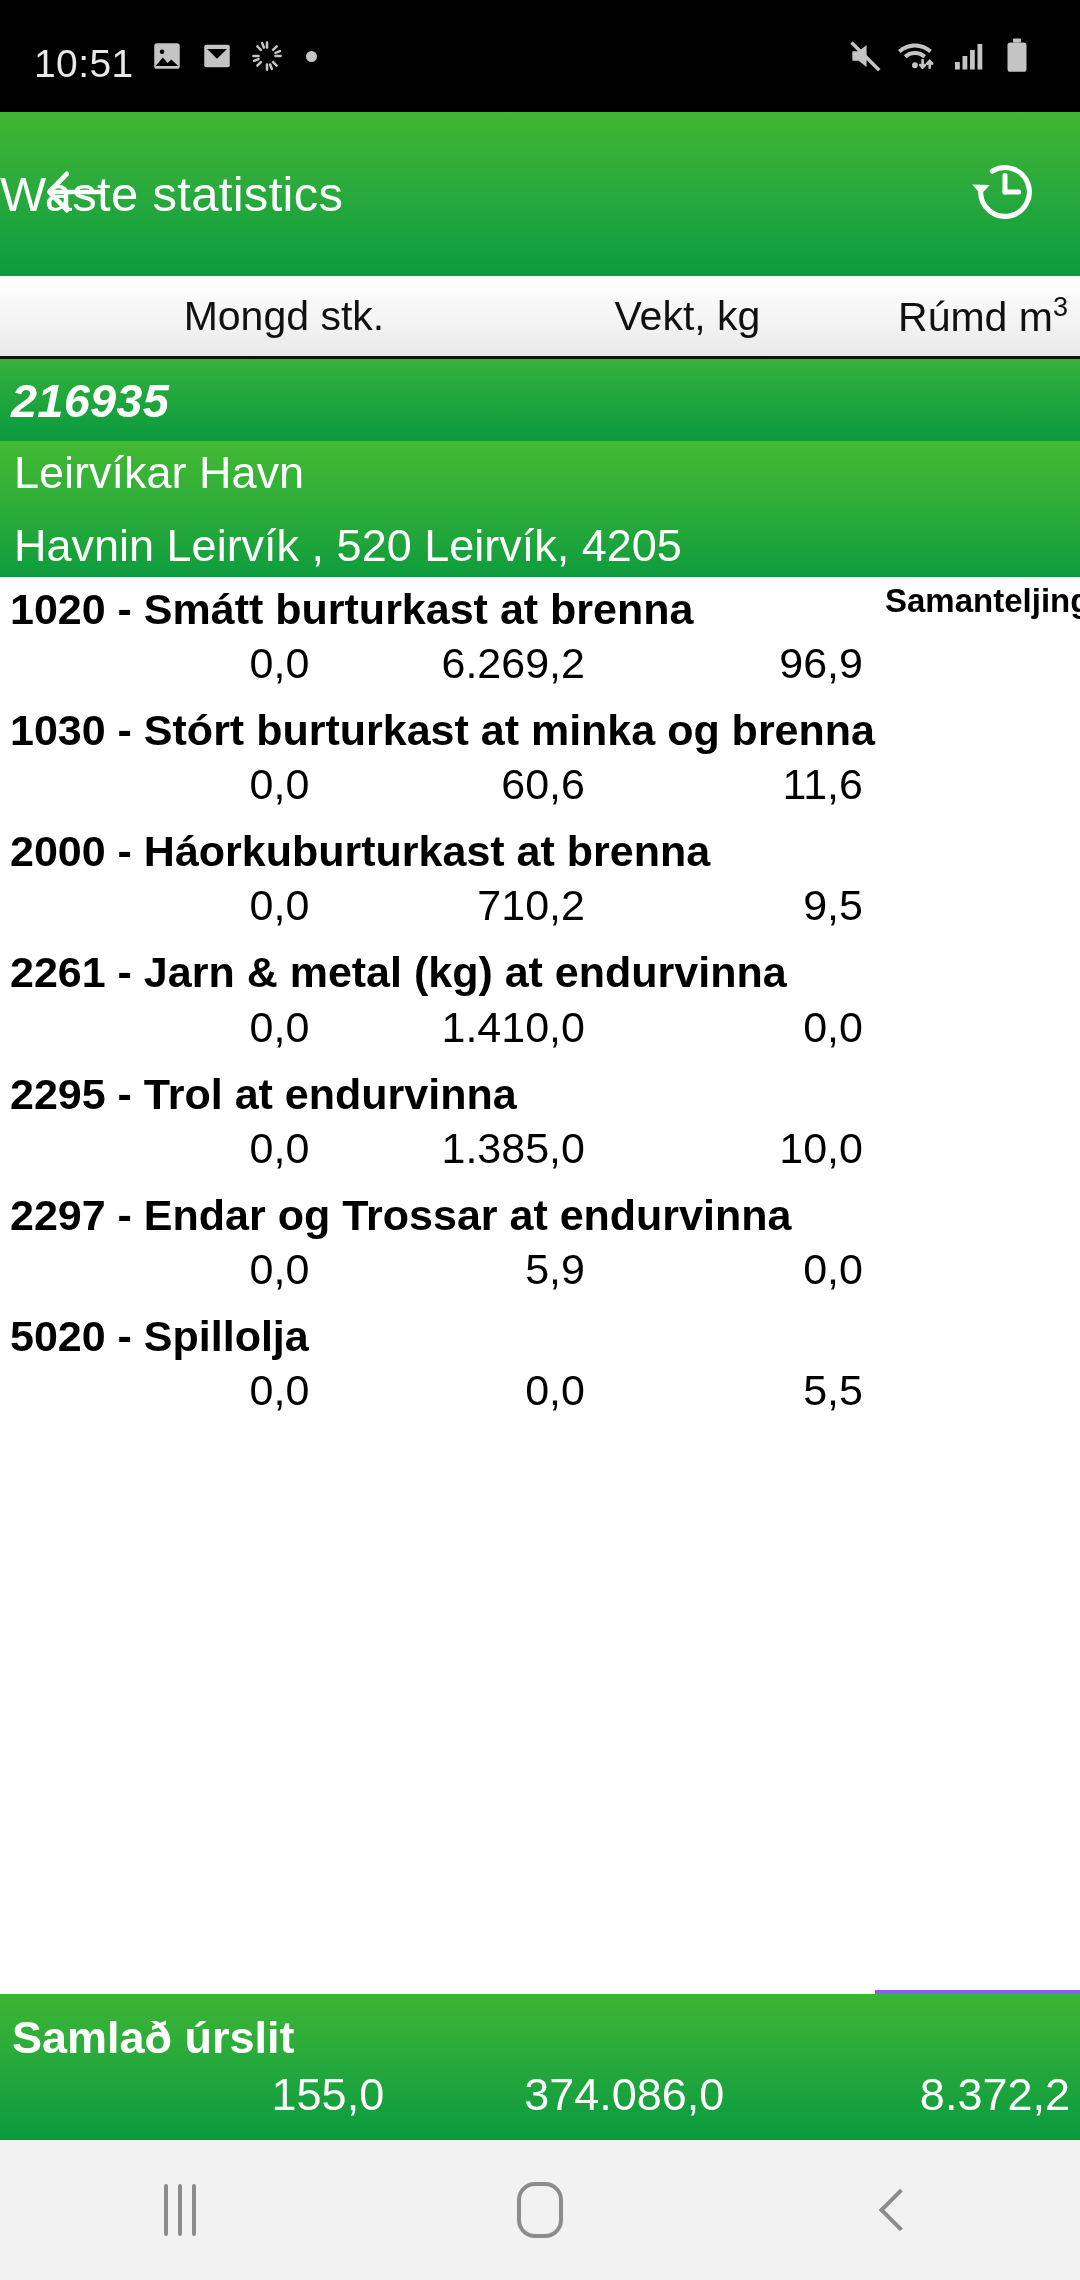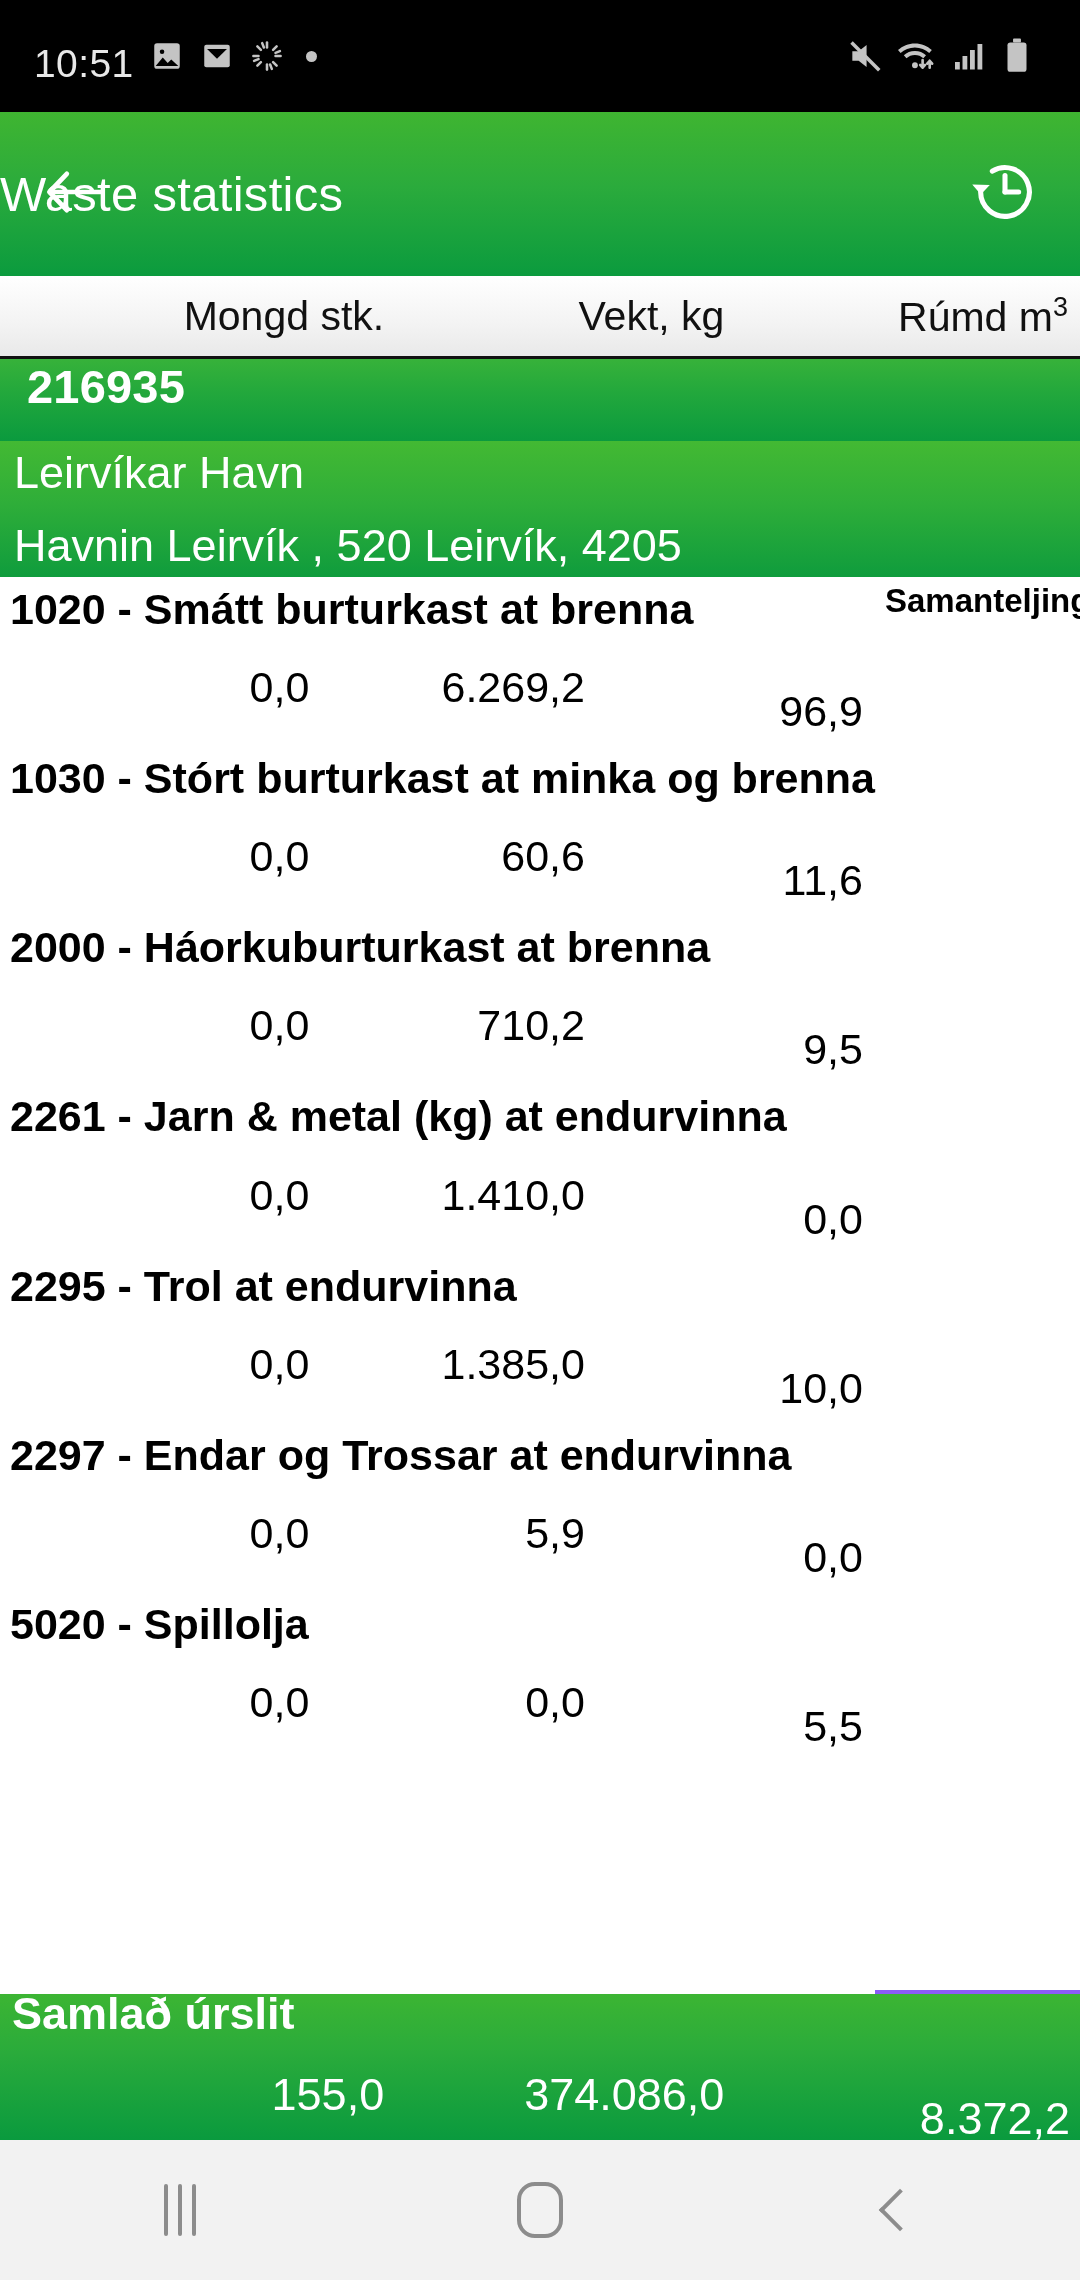--- a/index.html
+++ b/index.html
@@ -34,35 +34,35 @@
     position:absolute; left:0; right:0; text-align:left;
     color:#ffffff; font-size:49px; font-weight:400; letter-spacing:0.3px;
     pointer-events:none;
   }
   .appbar-action { margin-left:auto; width:150px; display:flex; align-items:center; justify-content:center; z-index:2; cursor:pointer; }
 
   
   .colheader {
     flex:0 0 83px; height:83px;
     background:linear-gradient(180deg,#ffffff 0%, #f3f3f3 60%, #e9e9e9 100%);
-    display:flex; align-items:center; border-bottom:3px solid #111;
+    display:flex; align-items:center; border-bottom:3px solid #111;gap:36px;
   }
   .colheader .ch {
     font-size:41px; color:#111; text-align:right; padding-right:10px; white-space:nowrap;
   }
   .ch.c1 { flex:0 0 calc(36.5%); }
   .ch.c2 { flex:0 0 calc(31.5%); }
   .ch.c3 { flex:1; padding-right:12px; }
   .sup { font-size:27px; vertical-align:super; }
 
   
   .idblock {
     flex:0 0 82px; height:82px;
     background:linear-gradient(180deg,#37b23a 0%, #23a83c 40%, #0a9a3e 100%);
-    display:flex; align-items:flex-start; padding-left:27px;
+    display:flex; align-items:center; padding-left:11px;font-style:italic;
   }
   .idblock span { color:#fff; font-size:47px; font-weight:bold; letter-spacing:0.2px; }
 
   
   .locblock {
     flex:0 0 136px; height:136px;
     background:linear-gradient(180deg,#43b933 0%, #2fae39 45%, #0f9c3d 100%);
     display:flex; flex-direction:column; justify-content:center; padding-left:14px; gap:20px;
   }
   .locblock div { color:#fff; font-size:45px; line-height:1.18; font-weight:400; }
@@ -71,21 +71,21 @@
   .tablebody { flex:1 1 auto; background:#fff; overflow:hidden; display:flex; flex-direction:row; }
   .wrow { display:flex; flex-direction:column; }
   .wrow-label {
     font-size:43px; font-weight:bold; color:#000; padding:8px 0 6px 10px;
     line-height:1.12; white-space:nowrap;
   }
   .wrow-values { display:flex; align-items:center; padding-bottom:10px; }
   .wrow-values .v { font-size:43px; color:#000; text-align:right; padding-right:10px; white-space:nowrap; }
   .v.c1 { flex:0 0 36.5%; }
   .v.c2 { flex:0 0 31.5%; }
-  .v.c3 { flex:1; padding-right:12px;margin-top:48px; }
+  .v.c3 { flex:1; padding-right:12px; }
 
   .subtotal-label {
     font-size:33px; font-weight:bold; color:#000; padding:6px 0 4px 10px;
     border-bottom:4px solid #8b5cf6; line-height:1.1;
   }
 
   
   .totalblock {
     flex:0 0 146px; height:146px;
     background:linear-gradient(180deg,#3cb533 0%, #2aab3b 40%, #0a9a3e 100%);

